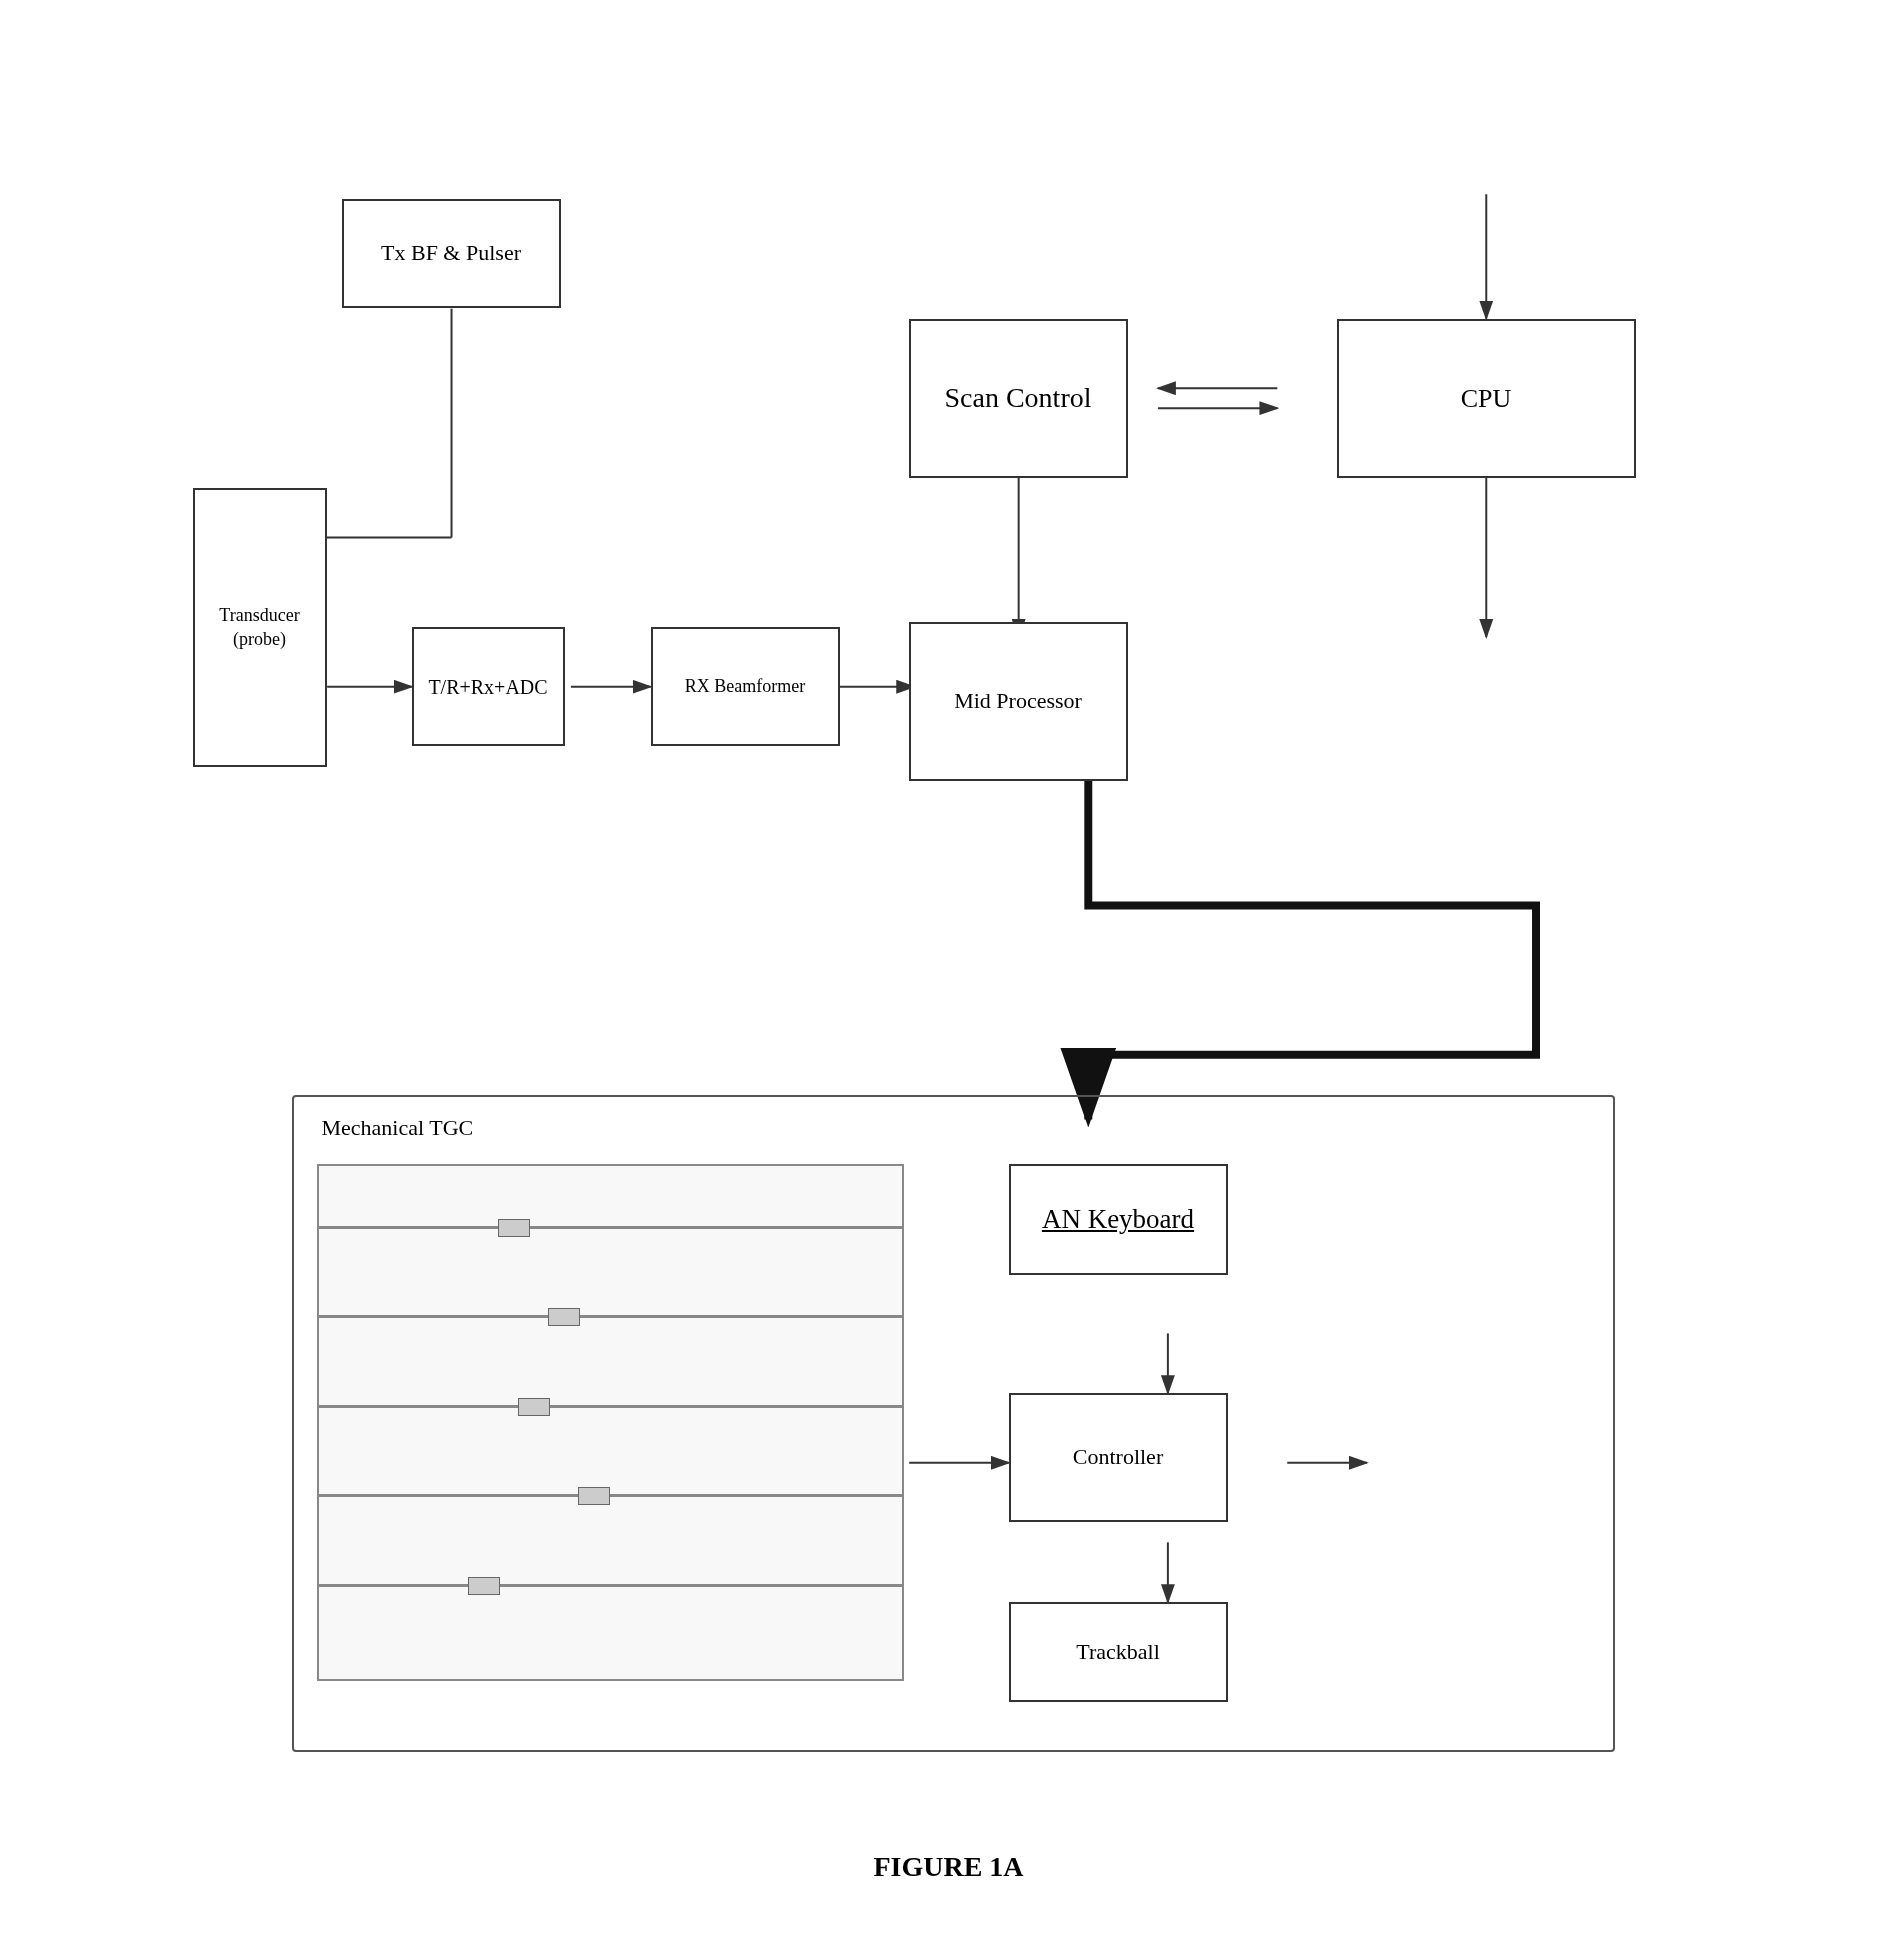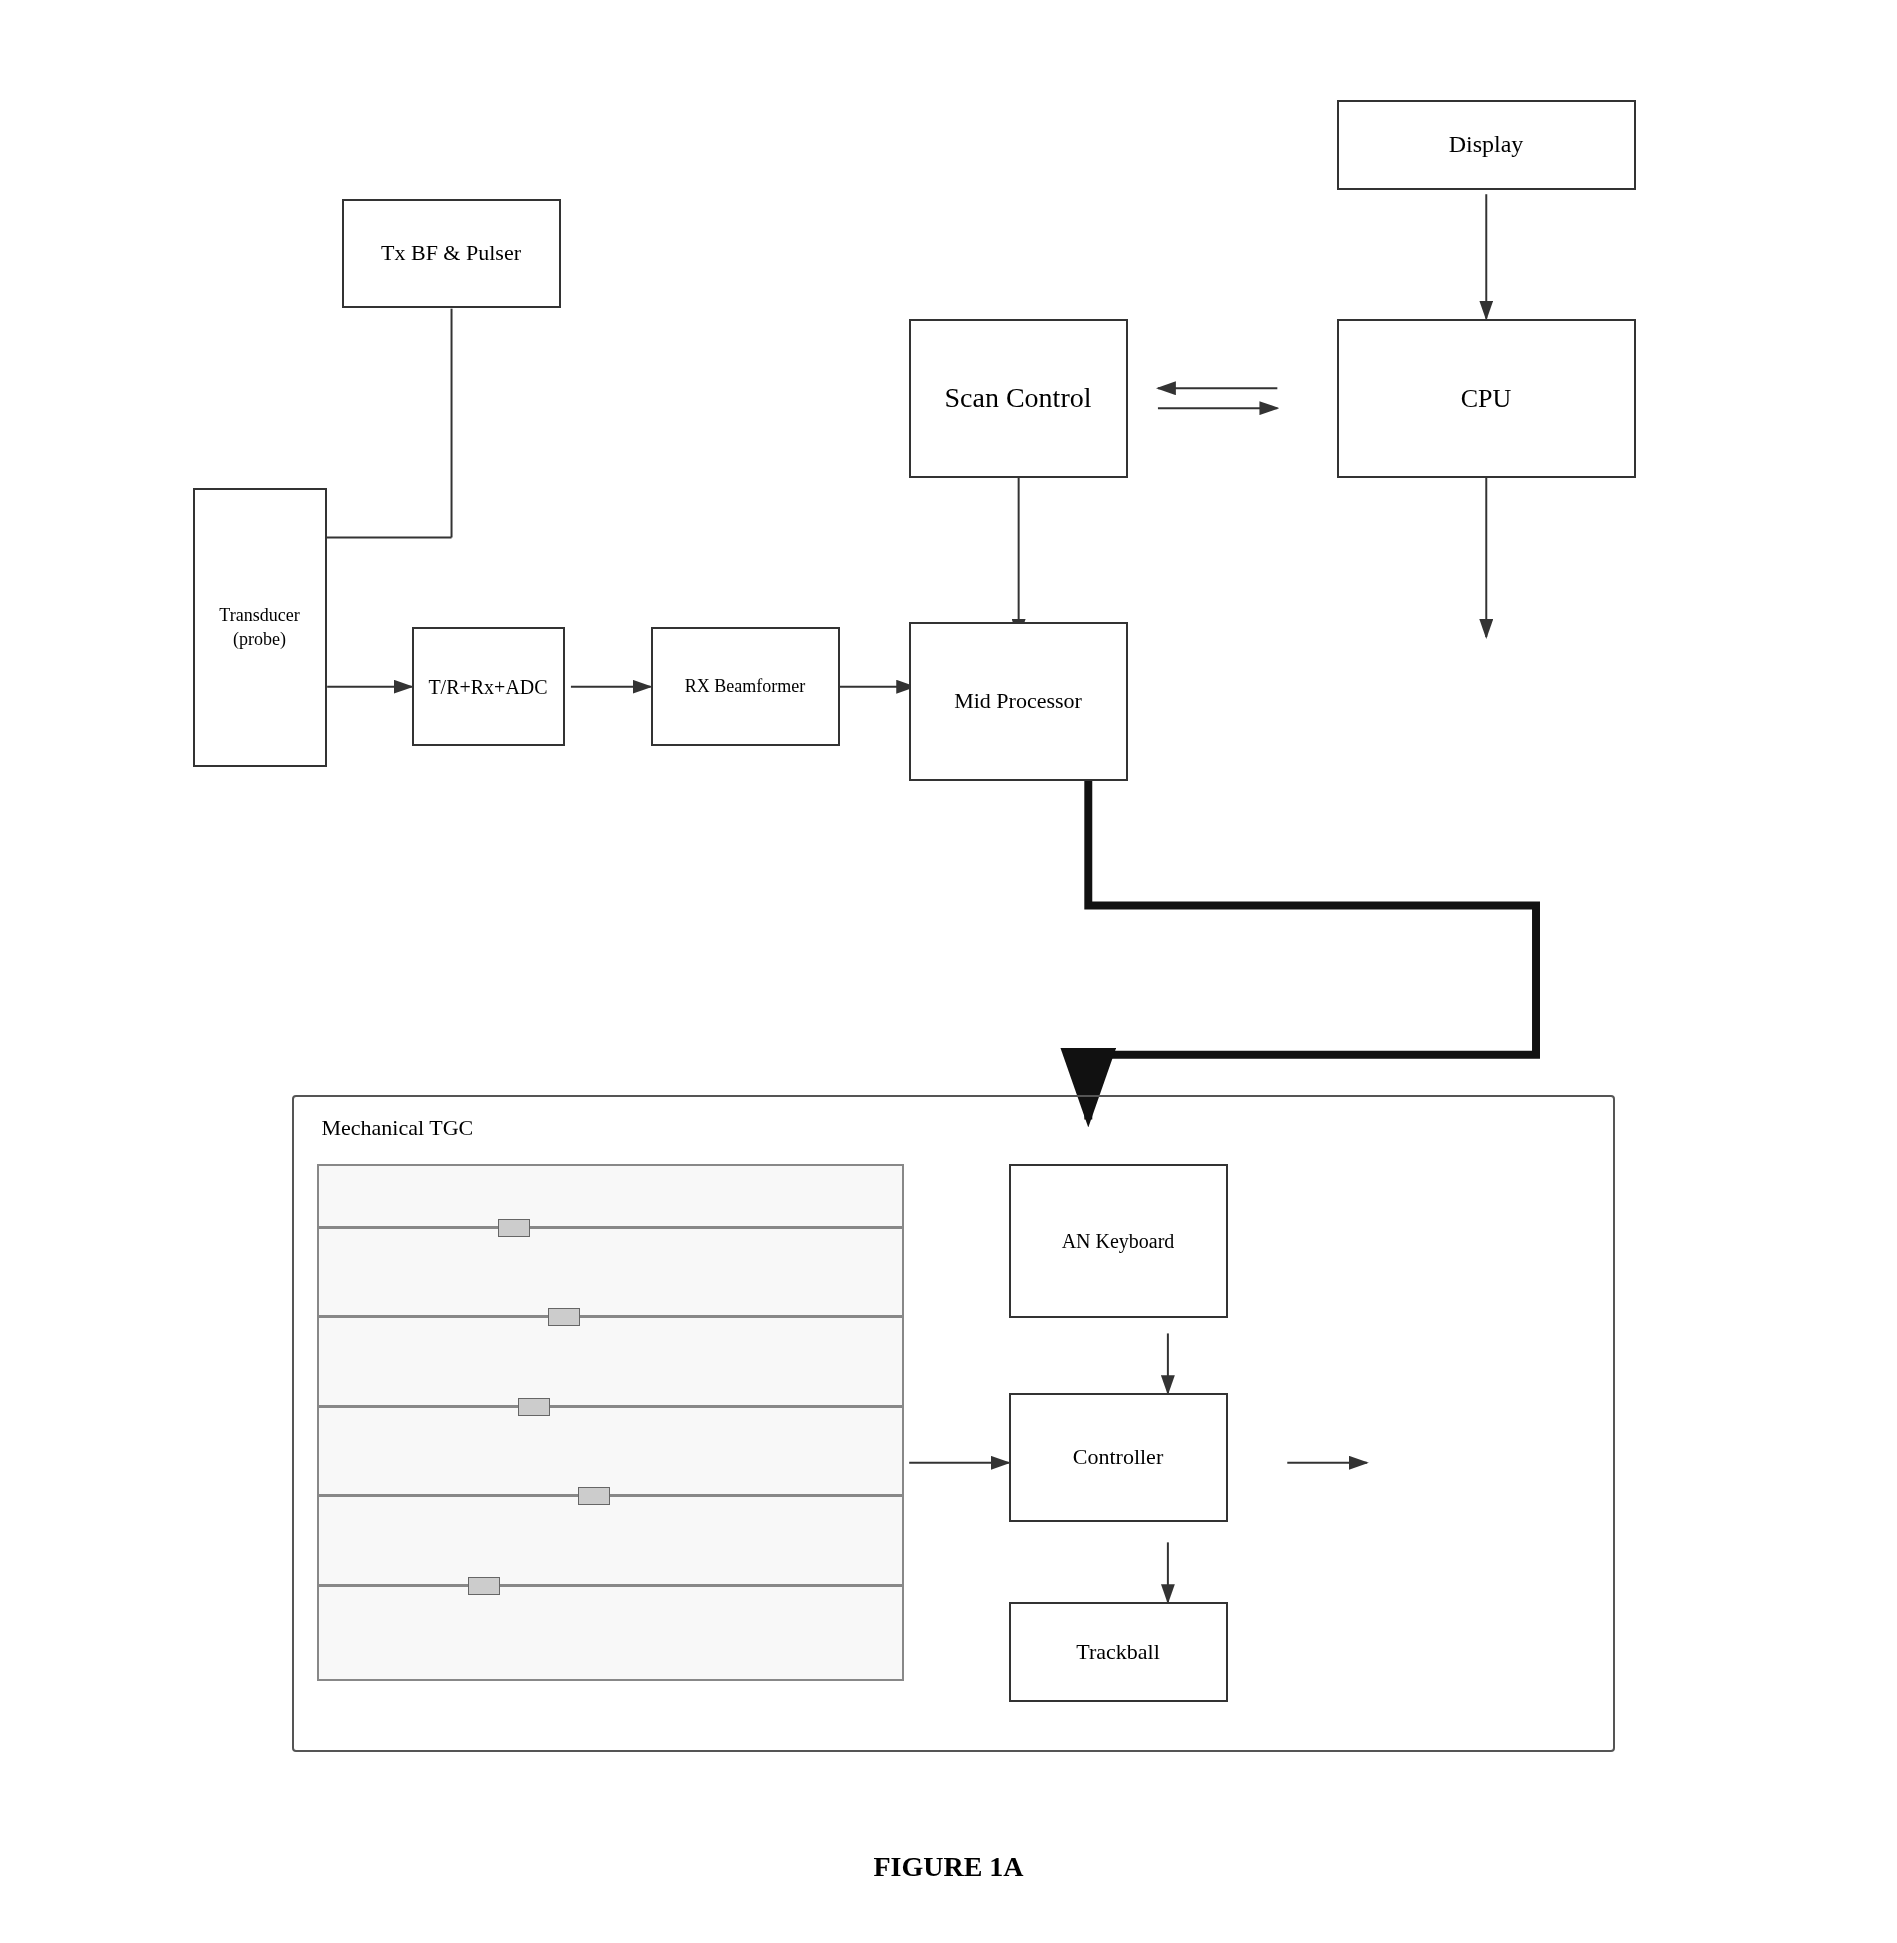--- a/index.html
+++ b/index.html
@@ -117,23 +117,20 @@
       <line x1="1010" y1="1300" x2="1010" y2="1360" stroke="#333" stroke-width="2" marker-end="url(#arrowhead)"></line>
 
       <line x1="750" y1="1430" x2="850" y2="1430" stroke="#333" stroke-width="2" marker-end="url(#arrowhead)"></line>
 
       <line x1="1130" y1="1430" x2="1210" y2="1430" stroke="#333" stroke-width="2" marker-end="url(#arrowhead)"></line>
 
       <line x1="1010" y1="1510" x2="1010" y2="1570" stroke="#333" stroke-width="2" marker-end="url(#arrowhead)"></line>
 
     </svg>
 
-    <div class="block" style="left:1174px; top:60px; width:299px; height:90px; font-size:24px;">
-      <span>Display</span>
-    </div>
 
     <div class="block" style="left:1174px; top:279px; width:299px; height:159px; font-size:26px;">
       <span>CPU</span>
     </div>
 
     <div class="block" style="left:746px; top:279px; width:219px; height:159px; font-size:28px;">
       <span>Scan Control</span>
     </div>
 
     <div class="block" style="left:746px; top:582px; width:219px; height:159px; font-size:22px;">
@@ -175,21 +172,21 @@
       <div style="position:absolute; top:239px; left:0; right:0; height:3px; background:#888;"></div>
       <div style="position:absolute; top:232px; left:199px; width:32px; height:18px; background:#ccc; border:1px solid #666;"></div>
 
       <div style="position:absolute; top:328px; left:0; right:0; height:3px; background:#888;"></div>
       <div style="position:absolute; top:321px; left:259px; width:32px; height:18px; background:#ccc; border:1px solid #666;"></div>
 
       <div style="position:absolute; top:418px; left:0; right:0; height:3px; background:#888;"></div>
       <div style="position:absolute; top:411px; left:149px; width:32px; height:18px; background:#ccc; border:1px solid #666;"></div>
     </div>
 
-    <div class="block" style="left:846px; top:1124px; width:219px; height:154px; font-size:20px;">
+    <div class="block" style="left:846px; top:1124px; width:219px; height:111px; font-size:27px;text-decoration:underline;">
       <span>AN Keyboard</span>
     </div>
 
     <div class="block" style="left:846px; top:1353px; width:219px; height:129px; font-size:22px;">
       <span>Controller</span>
     </div>
 
 
     <div class="block" style="left:846px; top:1562px; width:219px; height:100px; font-size:22px;">
       <span>Trackball</span>

